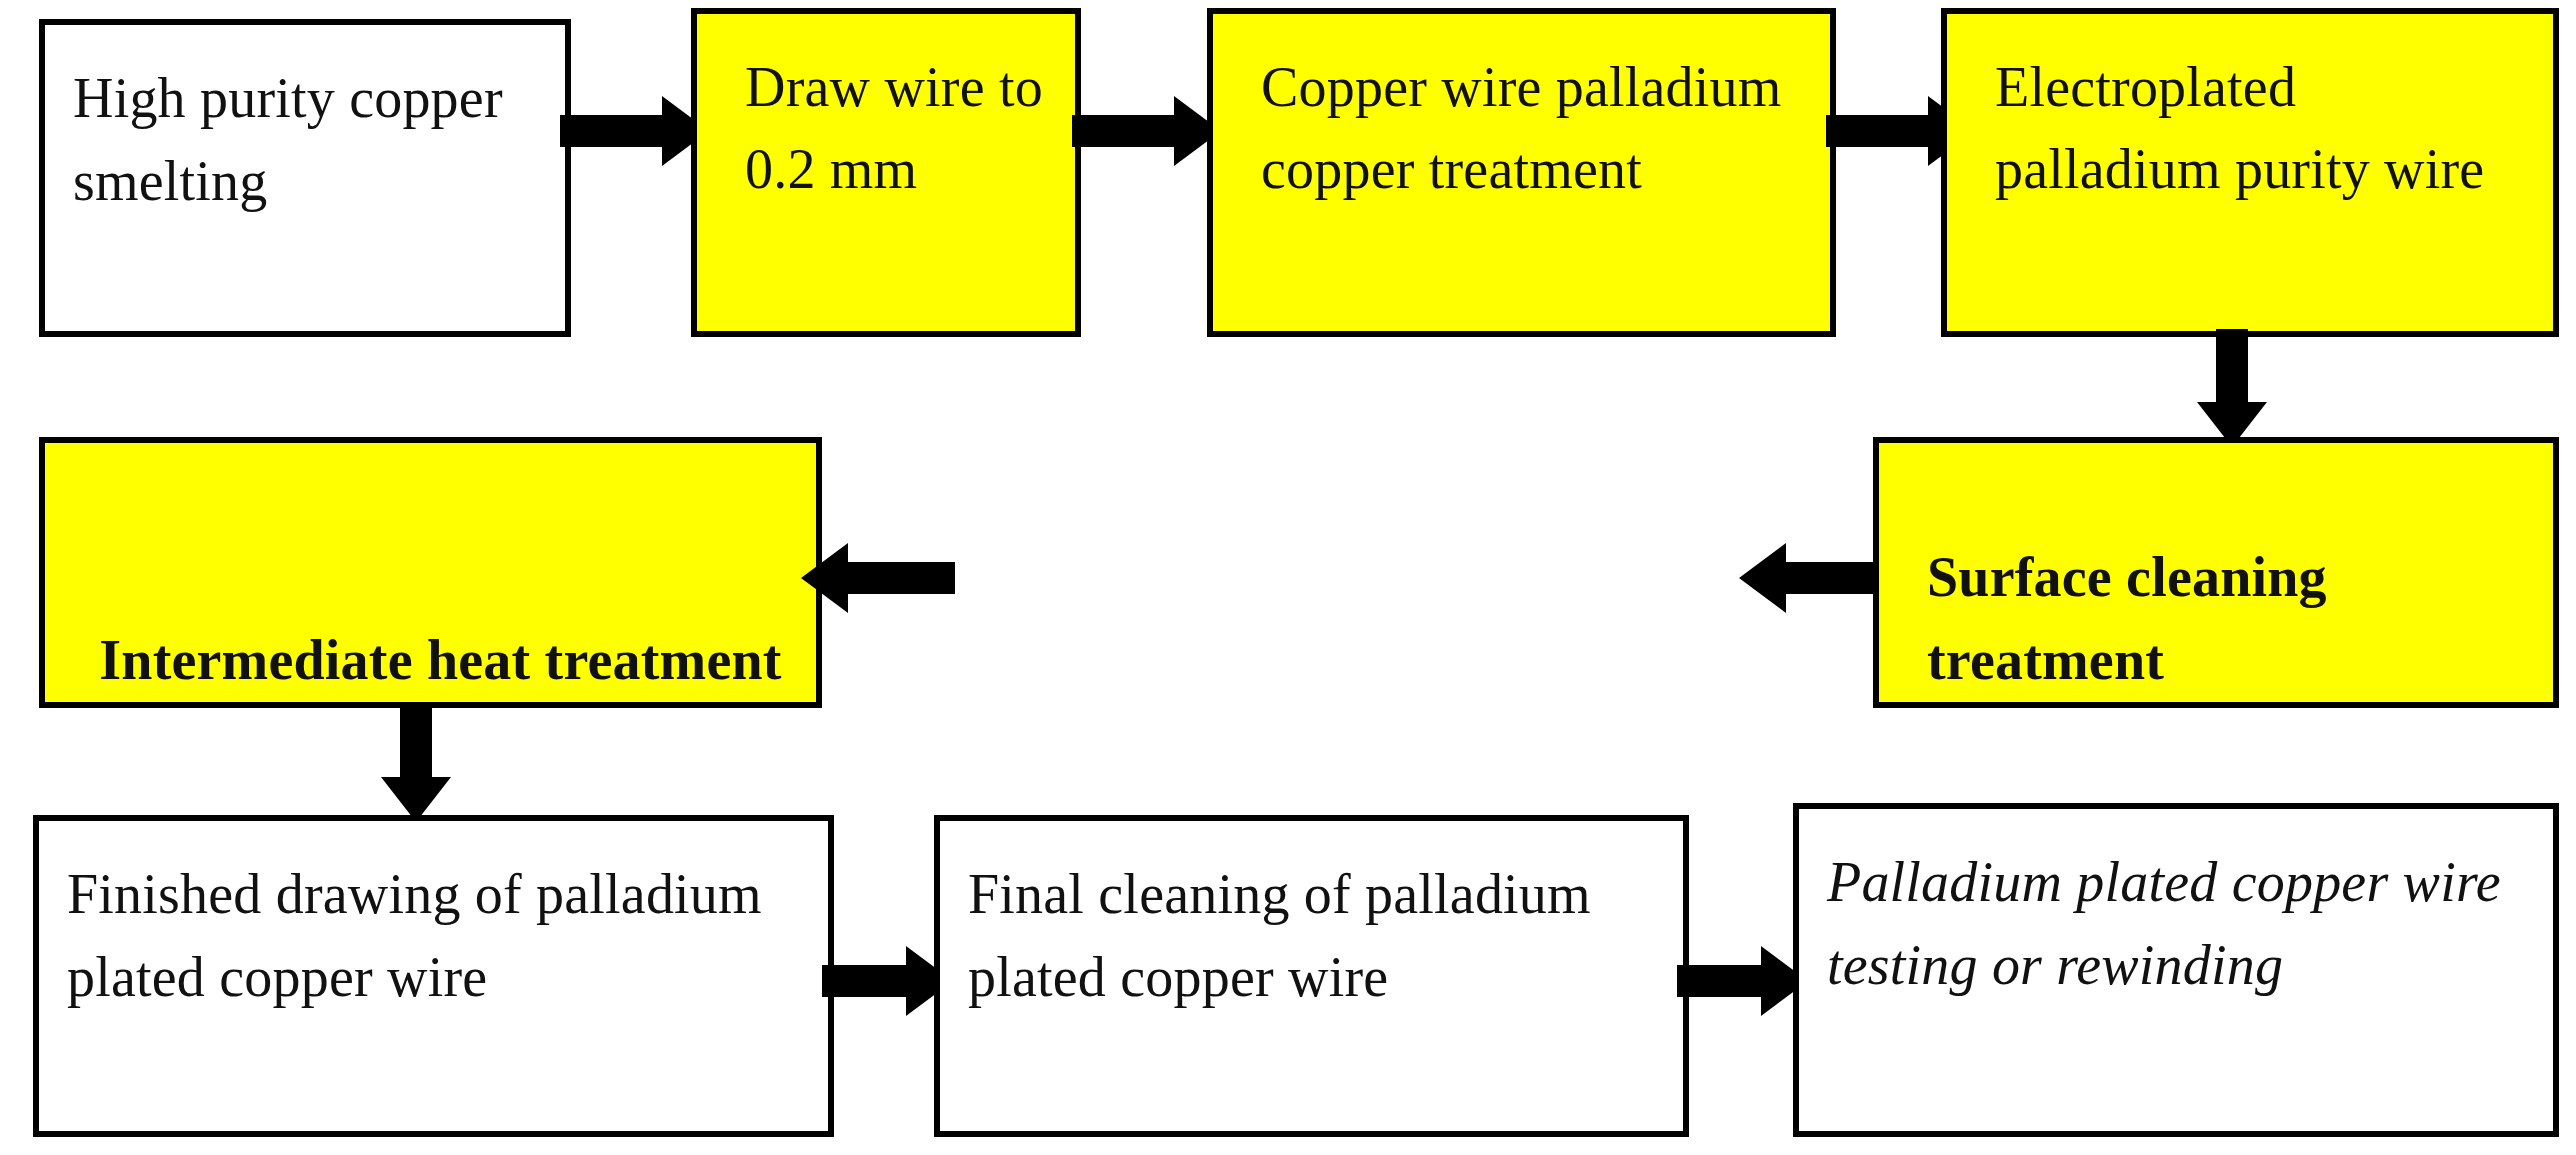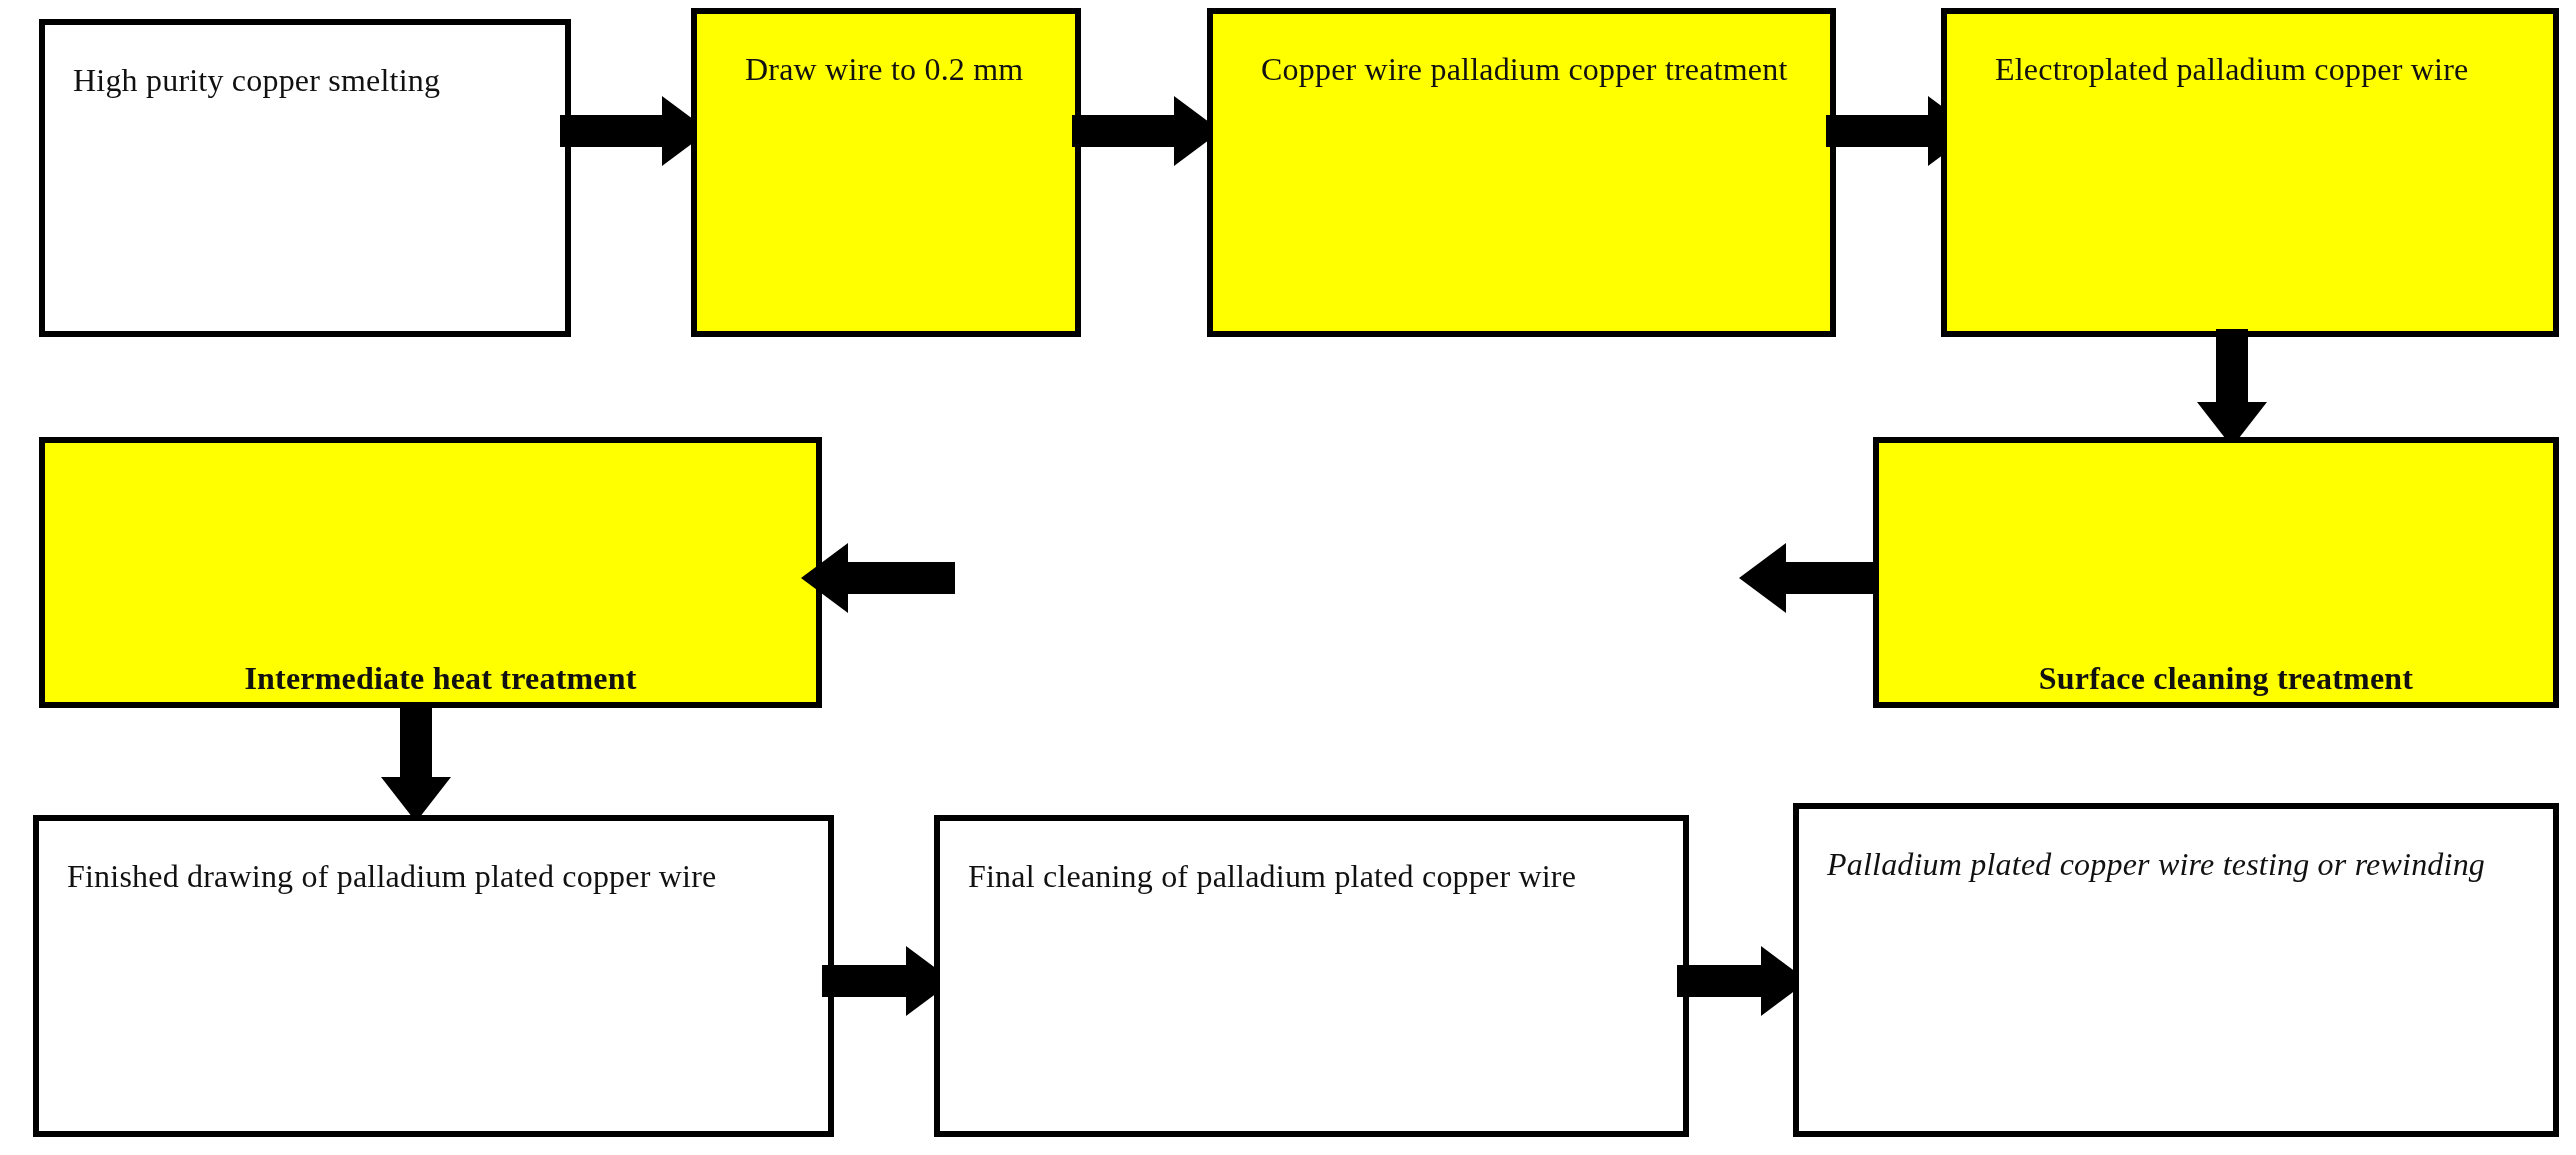--- a/index.html
+++ b/index.html
@@ -16,21 +16,21 @@
     font-family: "Liberation Serif", "DejaVu Serif", serif;
     overflow: hidden;
   }
   .node {
     position: absolute;
     box-sizing: border-box;
     border: 6.5px solid #000000;
     background: #ffffff;
     padding: 32px 28px 0 28px;
     line-height: 1.48;
-    font-size: 32px;
+    font-size: 56px;
     color: #111111;
     letter-spacing: 0.2px;
   }
   .node.yellow { background: #FFFF00; padding-left: 48px; }
   .node.center-text {
     display: flex;
     align-items: flex-end;
     justify-content: center;
     padding-top: 32px;
     font-weight: bold;
@@ -106,21 +106,21 @@
   <div class="node yellow" style="left:1207px; top:7.5px; width:629px; height:329px;">
     <span class="label">Copper wire palladium copper treatment</span>
   </div>
 
   <div class="arrow arrow-h arrow-right" style="left:1826px; top:93px; width:149px; height:75px;">
     <span class="shaft"></span>
     <span class="head"></span>
   </div>
 
   <div class="node yellow" style="left:1941px; top:7.5px; width:618px; height:329px;">
-    <span class="label">Electroplated palladium copper wire</span>
+    <span class="label">Electroplated palladium purity wire</span>
   </div>
 
   <div class="arrow arrow-v" style="left:2193px; top:329px; width:78px; height:118px;">
     <span class="shaft"></span>
     <span class="head"></span>
   </div>
 
   <div class="node yellow center-text" style="left:39px; top:437px; width:783px; height:271px;">
     <span class="label">Intermediate heat treatment</span>
   </div>

